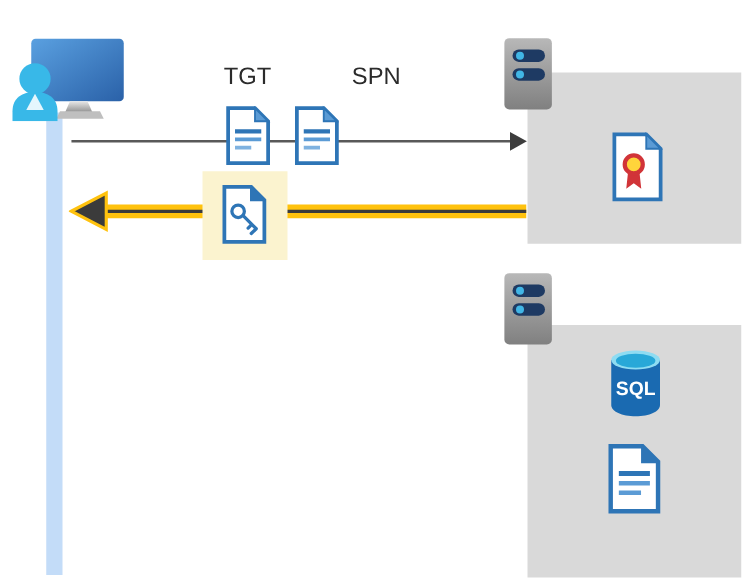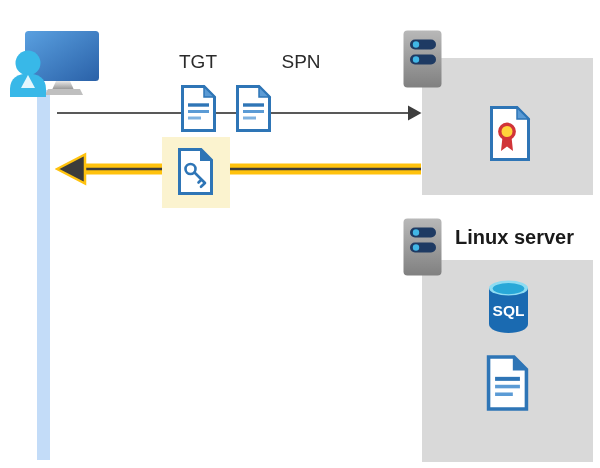--- a/index.html
+++ b/index.html
@@ -118,21 +118,20 @@
           <stop offset="1" stop-color="#808080"></stop>
       </linearGradient>
     </defs>
     <rect x="0.5" y="0.5" width="38" height="57" rx="4" fill="url(#srvgrad2)"></rect>
     <rect x="7" y="9.5" width="26" height="10" rx="5" fill="#1e3a63"></rect>
     <circle cx="13" cy="14.5" r="3.2" fill="#41b6e6"></circle>
     <rect x="7" y="24.5" width="26" height="10" rx="5" fill="#1e3a63"></rect>
     <circle cx="13" cy="29.5" r="3.2" fill="#41b6e6"></circle>
   </svg>
 
-  <div class="abs label-bold" style="left:455px;top:225px;white-space:nowrap;">Linux server</div>
 
   <svg class="abs" style="left:487px;top:279px;" width="43" height="55" viewBox="0 0 43 55">
     <path d="M2,9 V45 C2,50.2 10.5,54 21.5,54 C32.5,54 41,50.2 41,45 V9 Z" fill="#1a6ab1"></path>
     <ellipse cx="21.5" cy="9" rx="19.5" ry="7.6" fill="#8edcf2"></ellipse>
     <ellipse cx="21.5" cy="9.6" rx="15.8" ry="5.6" fill="#28a8d8"></ellipse>
     <text x="21.5" y="37" text-anchor="middle" font-size="15.5" font-weight="bold" font-family="Liberation Sans, sans-serif" fill="#ffffff">SQL</text>
   </svg>
 
   <svg class="abs" style="left:485px;top:354px;" width="45" height="58" viewBox="0 0 37 49">
     <path d="M2.5,2.5 H24 L34.5,13 V46.5 H2.5 Z" fill="#ffffff" stroke="#2e75b6" stroke-width="3"></path>

